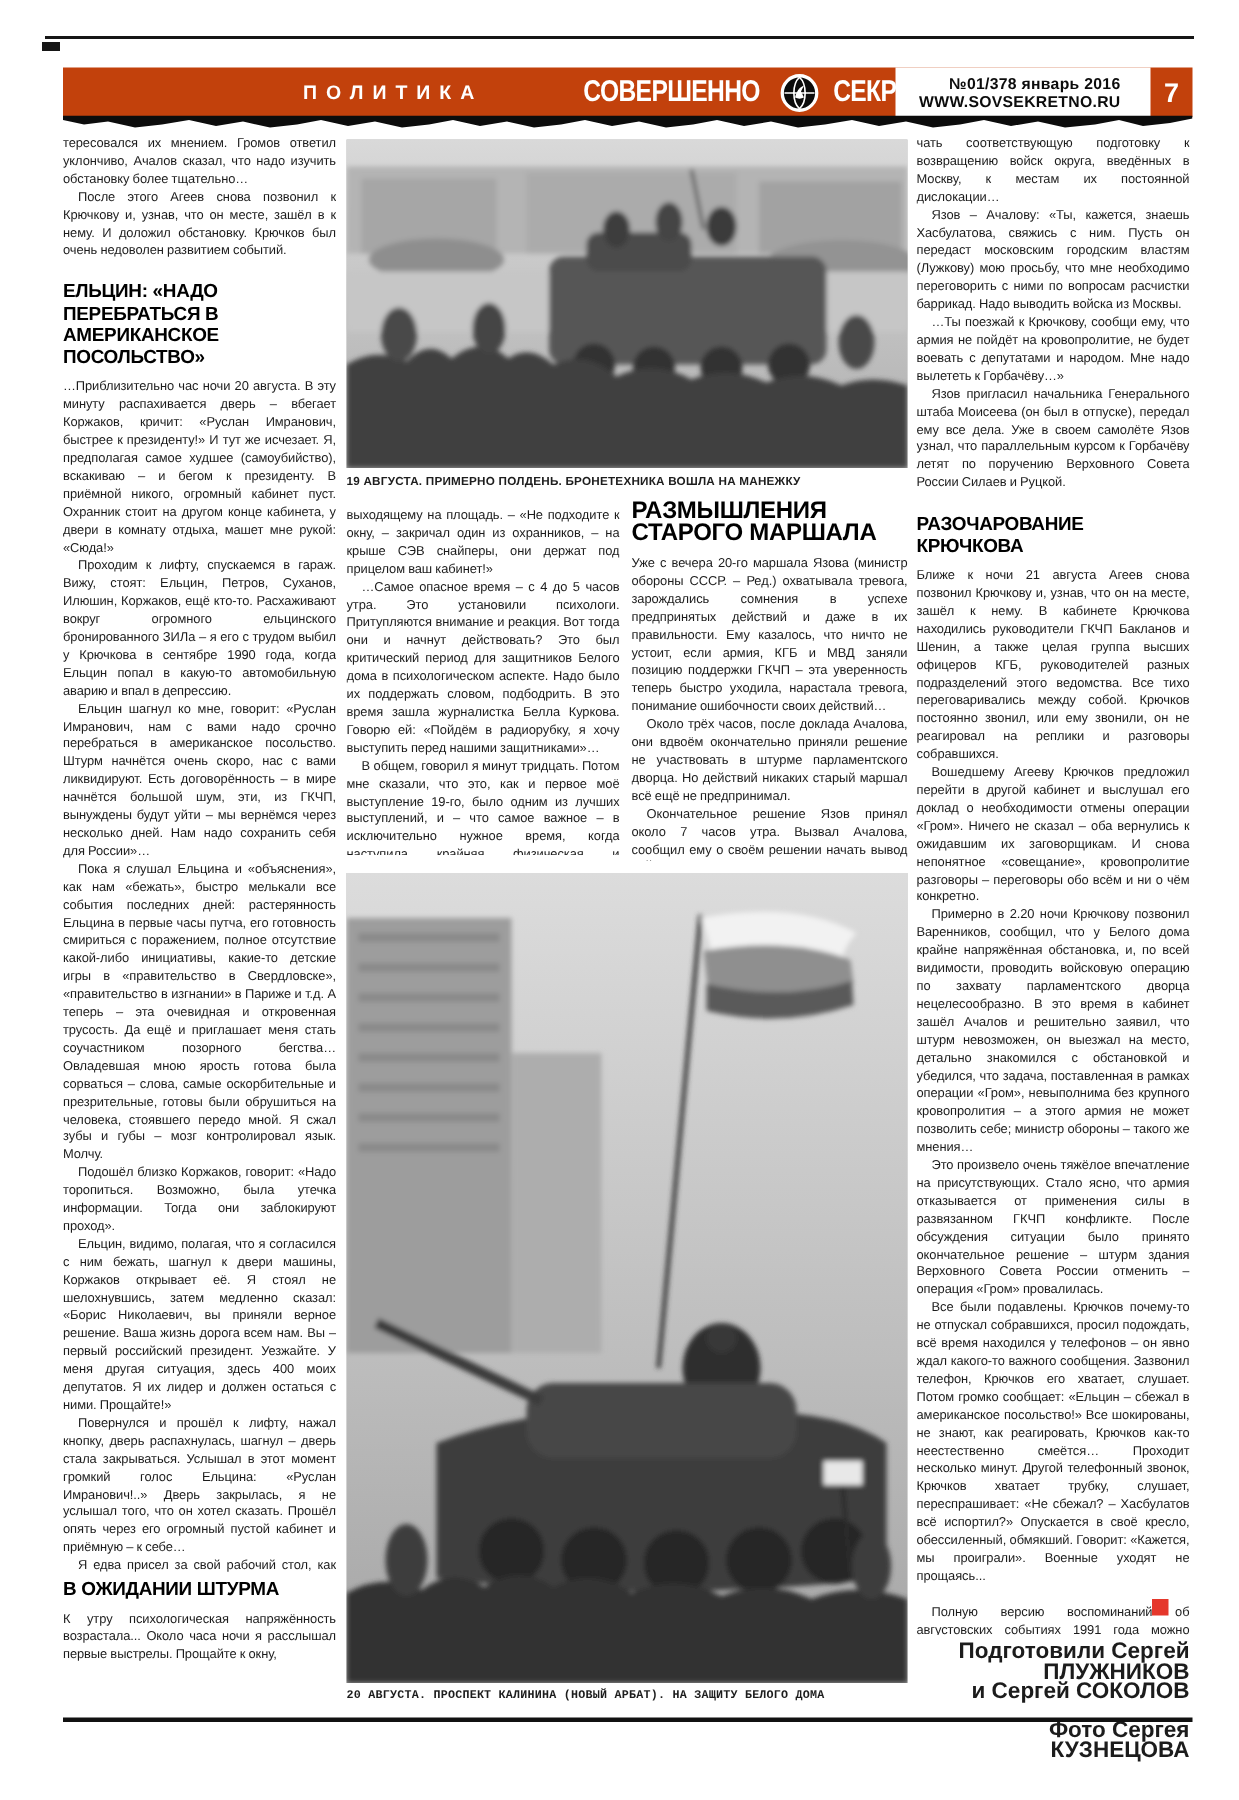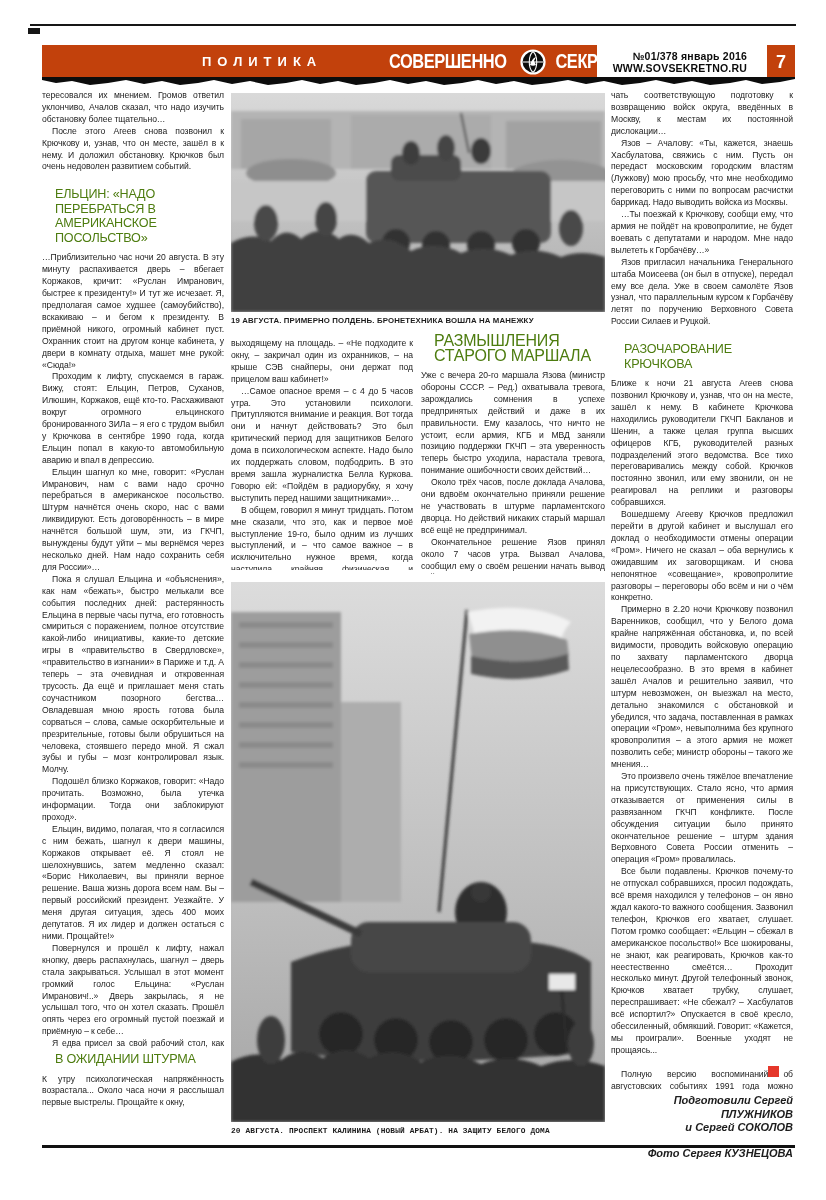--- a/index.html
+++ b/index.html
@@ -21,30 +21,30 @@
   .issue-box .l1{font-size:10.5px;font-weight:bold;letter-spacing:0.2px;}
   .issue-box .l2{font-size:10.5px;font-weight:bold;letter-spacing:0.2px;}
   .page-num{position:absolute;right:0;top:0;width:28px;height:33px;color:#fff;font-size:18px;
         font-weight:bold;text-align:center;line-height:34px;}
 
   
   .col{position:absolute;width:182px;overflow:hidden;}
   .col p{font-size:8.6px;line-height:11.9px;text-align:justify;text-indent:10px;margin:0;
         letter-spacing:-0.05px;word-spacing:-0.2px;}
   .plist > p:first-child{text-indent:0;}
-  h2{font-size:12.6px;font-weight:normal;line-height:14.5px;letter-spacing:-0.2px;margin:0 0 7px 13px;color:#4d7c0f;}
+  h2{font-size:12.6px;font-weight:bold;line-height:14.5px;letter-spacing:-0.2px;margin:0 0 7px 0;color:#000000;}
   .h-space{height:14px;}
   .caption{position:absolute;font-size:7.8px;font-weight:bold;color:#1d1d1d;letter-spacing:0.15px;}
 
   .photo{position:absolute;background:#b9b9b9;}
   .photo svg{display:block;}
 
   .endmark{position:absolute;left:768px;top:1066px;width:11px;height:11px;}
   .credits{position:absolute;left:611px;top:1094px;width:182px;text-align:right;background:#fff;}
-  .credits .c1{font-size:11px;font-weight:bold;line-height:13.5px;font-style:italic;}
+  .credits .c1{font-size:15px;font-weight:bold;line-height:13.5px;}
   .photocredit{font-size:9.5px;font-weight:bold;margin-top:12px;}
   .botrule{position:absolute;left:42px;top:1145px;width:753px;height:3px;background:#111;}
   .mask{position:absolute;background:#fff;}
 </style>
 </head>
 <body>
 
 <div id="page">
 
   <div class="toprule"></div>
@@ -166,23 +166,23 @@
         <p>тересовался их мнением. Громов ответил уклончиво, Ачалов сказал, что надо изучить обстановку более тщательно…</p>
         <p>После этого Агеев снова позвонил к Крючкову и, узнав, что он месте, зашёл в к нему. И доложил обстановку. Крючков был очень недоволен развитием событий.</p>
       </div>
     <div class="h-space"></div>
     <h2>ЕЛЬЦИН: «НАДО ПЕРЕБРАТЬСЯ В АМЕРИКАНСКОЕ ПОСОЛЬСТВО»</h2>
     <div class="plist">
         <p>…Приблизительно час ночи 20 августа. В эту минуту распахивается дверь – вбегает Коржаков, кричит: «Руслан Имранович, быстрее к президенту!» И тут же исчезает. Я, предполагая самое худшее (самоубийство), вскакиваю – и бегом к президенту. В приёмной никого, огромный кабинет пуст. Охранник стоит на другом конце кабинета, у двери в комнату отдыха, машет мне рукой: «Сюда!»</p>
         <p>Проходим к лифту, спускаемся в гараж. Вижу, стоят: Ельцин, Петров, Суханов, Илюшин, Коржаков, ещё кто-то. Расхаживают вокруг огромного ельцинского бронированного ЗИЛа – я его с трудом выбил у Крючкова в сентябре 1990 года, когда Ельцин попал в какую-то автомобильную аварию и впал в депрессию.</p>
         <p>Ельцин шагнул ко мне, говорит: «Руслан Имранович, нам с вами надо срочно перебраться в американское посольство. Штурм начнётся очень скоро, нас с вами ликвидируют. Есть договорённость – в мире начнётся большой шум, эти, из ГКЧП, вынуждены будут уйти – мы вернёмся через несколько дней. Нам надо сохранить себя для России»…</p>
         <p>Пока я слушал Ельцина и «объяснения», как нам «бежать», быстро мелькали все события последних дней: растерянность Ельцина в первые часы путча, его готовность смириться с поражением, полное отсутствие какой-либо инициативы, какие-то детские игры в «правительство в Свердловске», «правительство в изгнании» в Париже и т.д. А теперь – эта очевидная и откровенная трусость. Да ещё и приглашает меня стать соучастником позорного бегства… Овладевшая мною ярость готова была сорваться – слова, самые оскорбительные и презрительные, готовы были обрушиться на человека, стоявшего передо мной. Я сжал зубы и губы – мозг контролировал язык. Молчу.</p>
-        <p>Подошёл близко Коржаков, говорит: «Надо прочитать. Возможно, была утечка информации. Тогда они заблокируют проход».</p>
+        <p>Подошёл близко Коржаков, говорит: «Надо торопиться. Возможно, была утечка информации. Тогда они заблокируют проход».</p>
         <p>Ельцин, видимо, полагая, что я согласился с ним бежать, шагнул к двери машины, Коржаков открывает её. Я стоял не шелохнувшись, затем медленно сказал: «Борис Николаевич, вы приняли верное решение. Ваша жизнь дорога всем нам. Вы – первый российский президент. Уезжайте. У меня другая ситуация, здесь 400 моих депутатов. Я их лидер и должен остаться с ними. Прощайте!»</p>
-        <p>Повернулся и прошёл к лифту, нажал кнопку, дверь распахнулась, шагнул – дверь стала закрываться. Услышал в этот момент громкий голос Ельцина: «Руслан Имранович!..» Дверь закрылась, я не услышал того, что он хотел сказать. Прошёл опять через его огромный пустой поезжай и приёмную – к себе…</p>
+        <p>Повернулся и прошёл к лифту, нажал кнопку, дверь распахнулась, шагнул – дверь стала закрываться. Услышал в этот момент громкий голос Ельцина: «Руслан Имранович!..» Дверь закрылась, я не услышал того, что он хотел сказать. Прошёл опять через его огромный пустой кабинет и приёмную – к себе…</p>
         <p>Я едва присел за свой рабочий стол, как зазвенел привычный телефон от Ельцина. Удивился. Нажал кнопку.</p>
       </div>
   </div>
   <div class="col mask" style="left:42px;top:1048px;height:96px;padding-top:4px;">
     <h2>В ОЖИДАНИИ ШТУРМА</h2>
     <div class="plist">
         <p>К утру психологическая напряжённость возрастала... Около часа ночи я расслышал первые выстрелы. Прощайте к окну,</p>
       </div>
   </div>
 

